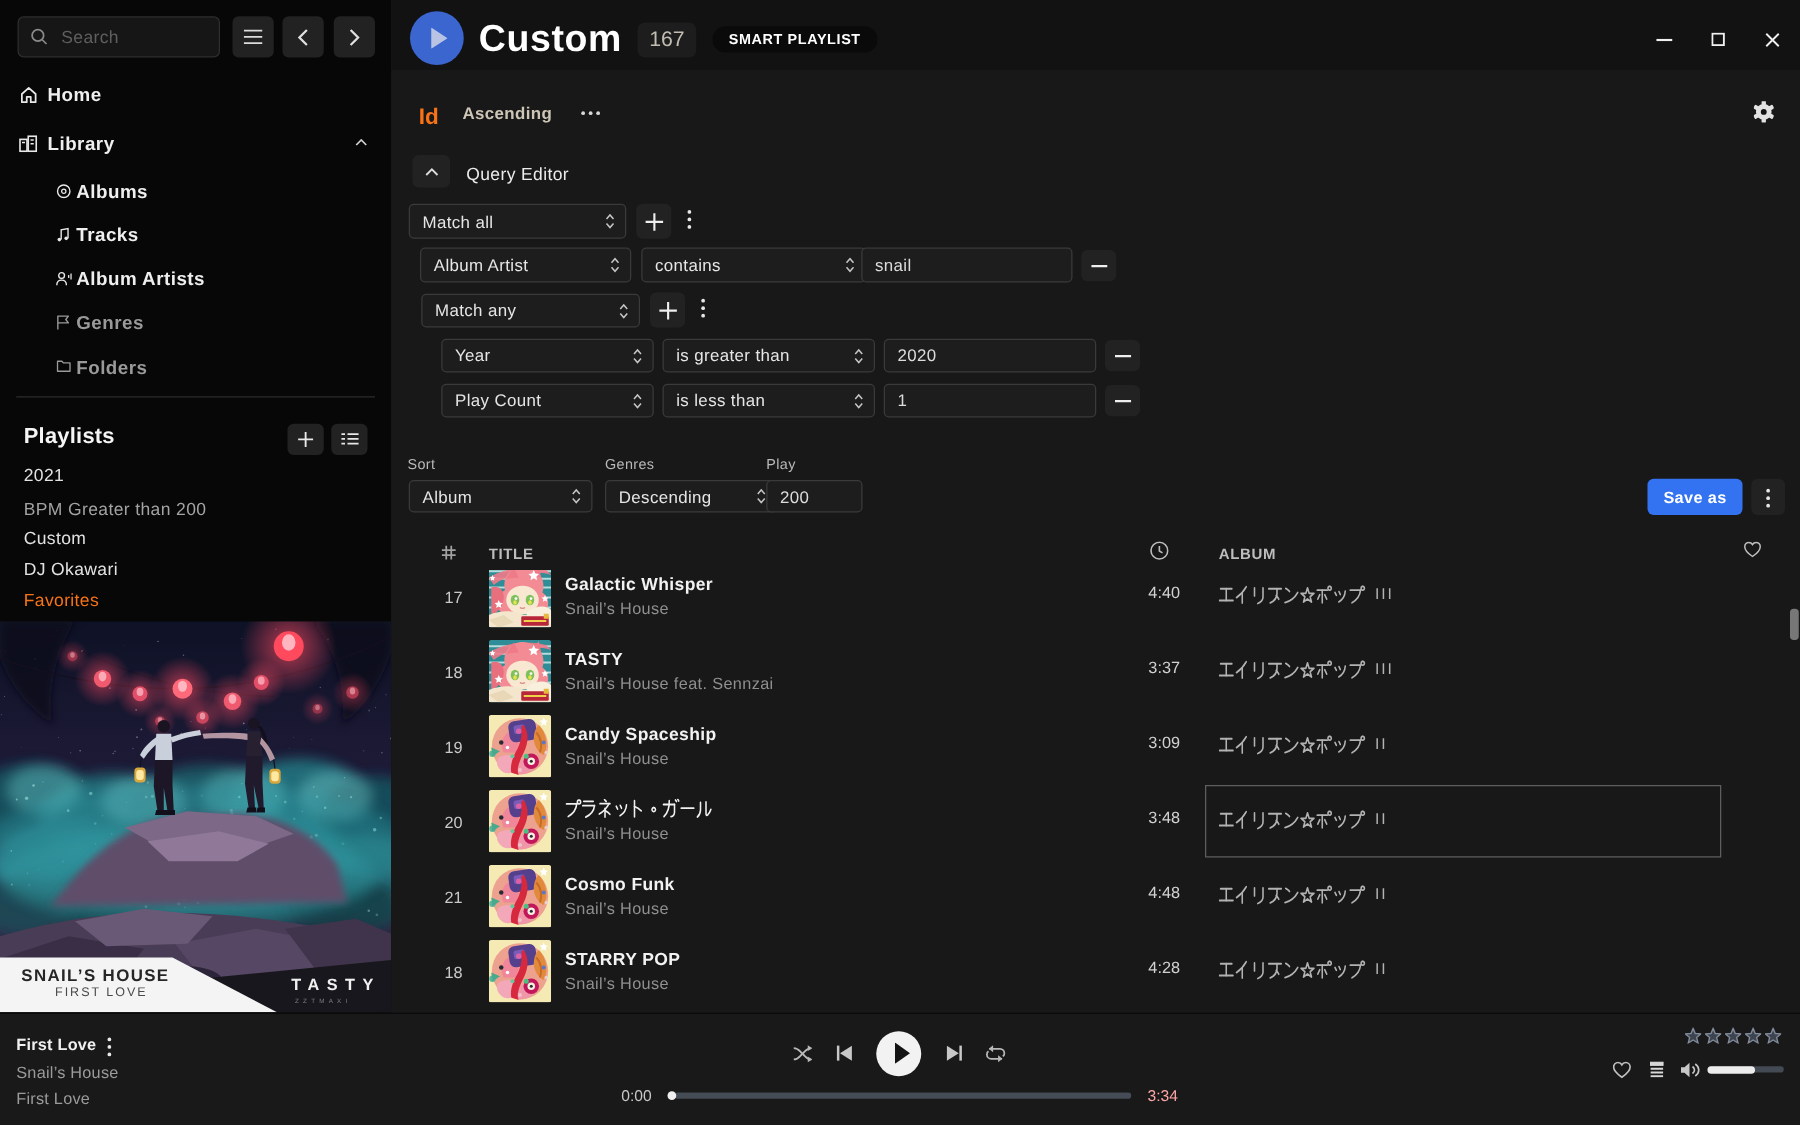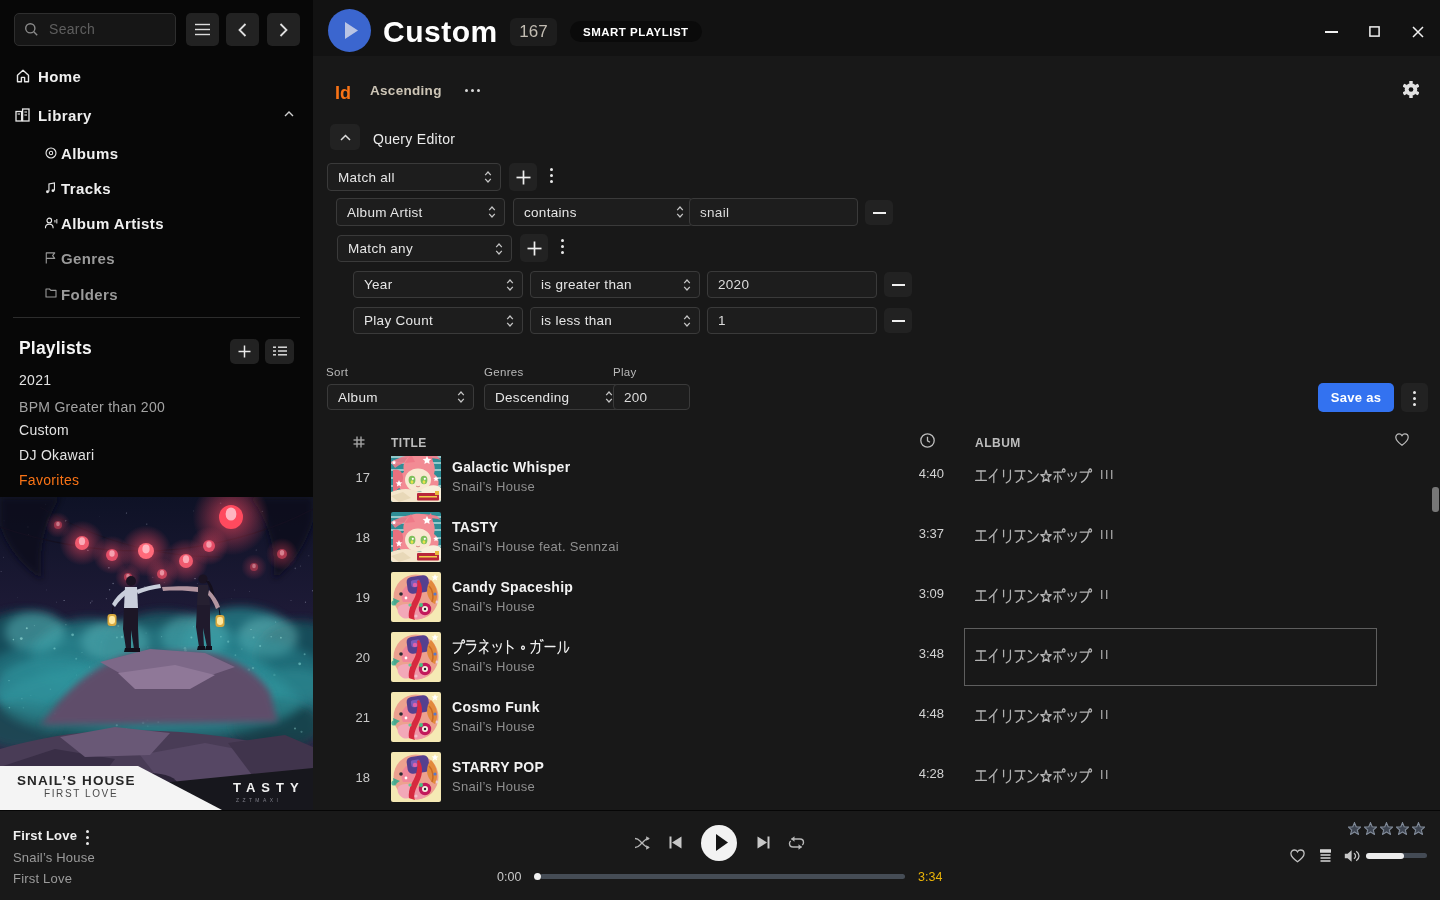--- a/index.html
+++ b/index.html
@@ -379,21 +379,21 @@
   <div class="kebab" style="left:86px;top:19px">
       <i></i>
       <i></i>
       <i></i>
     </div>
   <div class="abs" style="left:13px;top:39px;color:#9b9b9b;font-size:13px;letter-spacing:.2px">Snail’s House</div>
   <div class="abs" style="left:13px;top:60px;color:#9b9b9b;font-size:13px;letter-spacing:.2px">First Love</div>
 <div class="abs" style="left:497px;top:59px;color:#c8c8c8;font-size:12.5px">0:00</div>
 <div class="abs" style="left:540px;top:62.5px;width:365px;height:5px;background:#454c55;border-radius:3px"></div>
 <div class="abs" style="left:534px;top:61.5px;width:7px;height:7px;border-radius:50%;background:#f0f0f0"></div>
-<div class="abs" style="left:918px;top:59px;color:#eab308;font-size:12.5px">3:34</div>
+<div class="abs" style="left:918px;top:59px;color:#fca5a5;font-size:12.5px">3:34</div>
 <svg class="abs" style="left:634px;top:25px" width="16" height="14" viewBox="0 0 16 14">
       <g fill="none" stroke="#b8b8b8" stroke-width="1.4">
         <path d="M1 2.5 C5 2.5 5.5 5 8 7 C10.5 9 11 11.5 15 11.5"></path>
         <path d="M1 11.5 C5 11.5 5.5 9 8 7 C10.5 5 11 2.5 15 2.5"></path>
       </g>
       <path d="M12.2 0.2 L15.8 2.5 L12.2 4.8 Z" fill="#b8b8b8"></path>
       <path d="M12.2 9.2 L15.8 11.5 L12.2 13.8 Z" fill="#b8b8b8"></path>
     </svg>
 <svg class="abs" style="left:669px;top:25px" width="13" height="13" viewBox="0 0 13 13">
       <rect x="0.5" y="0.5" width="2" height="12" fill="#c8c8c8"></rect>

